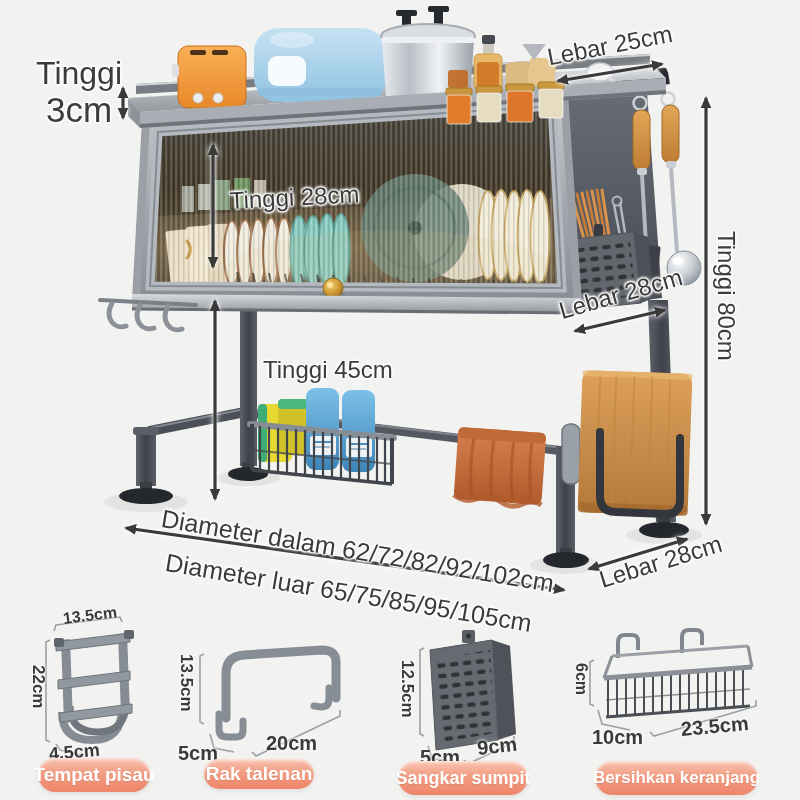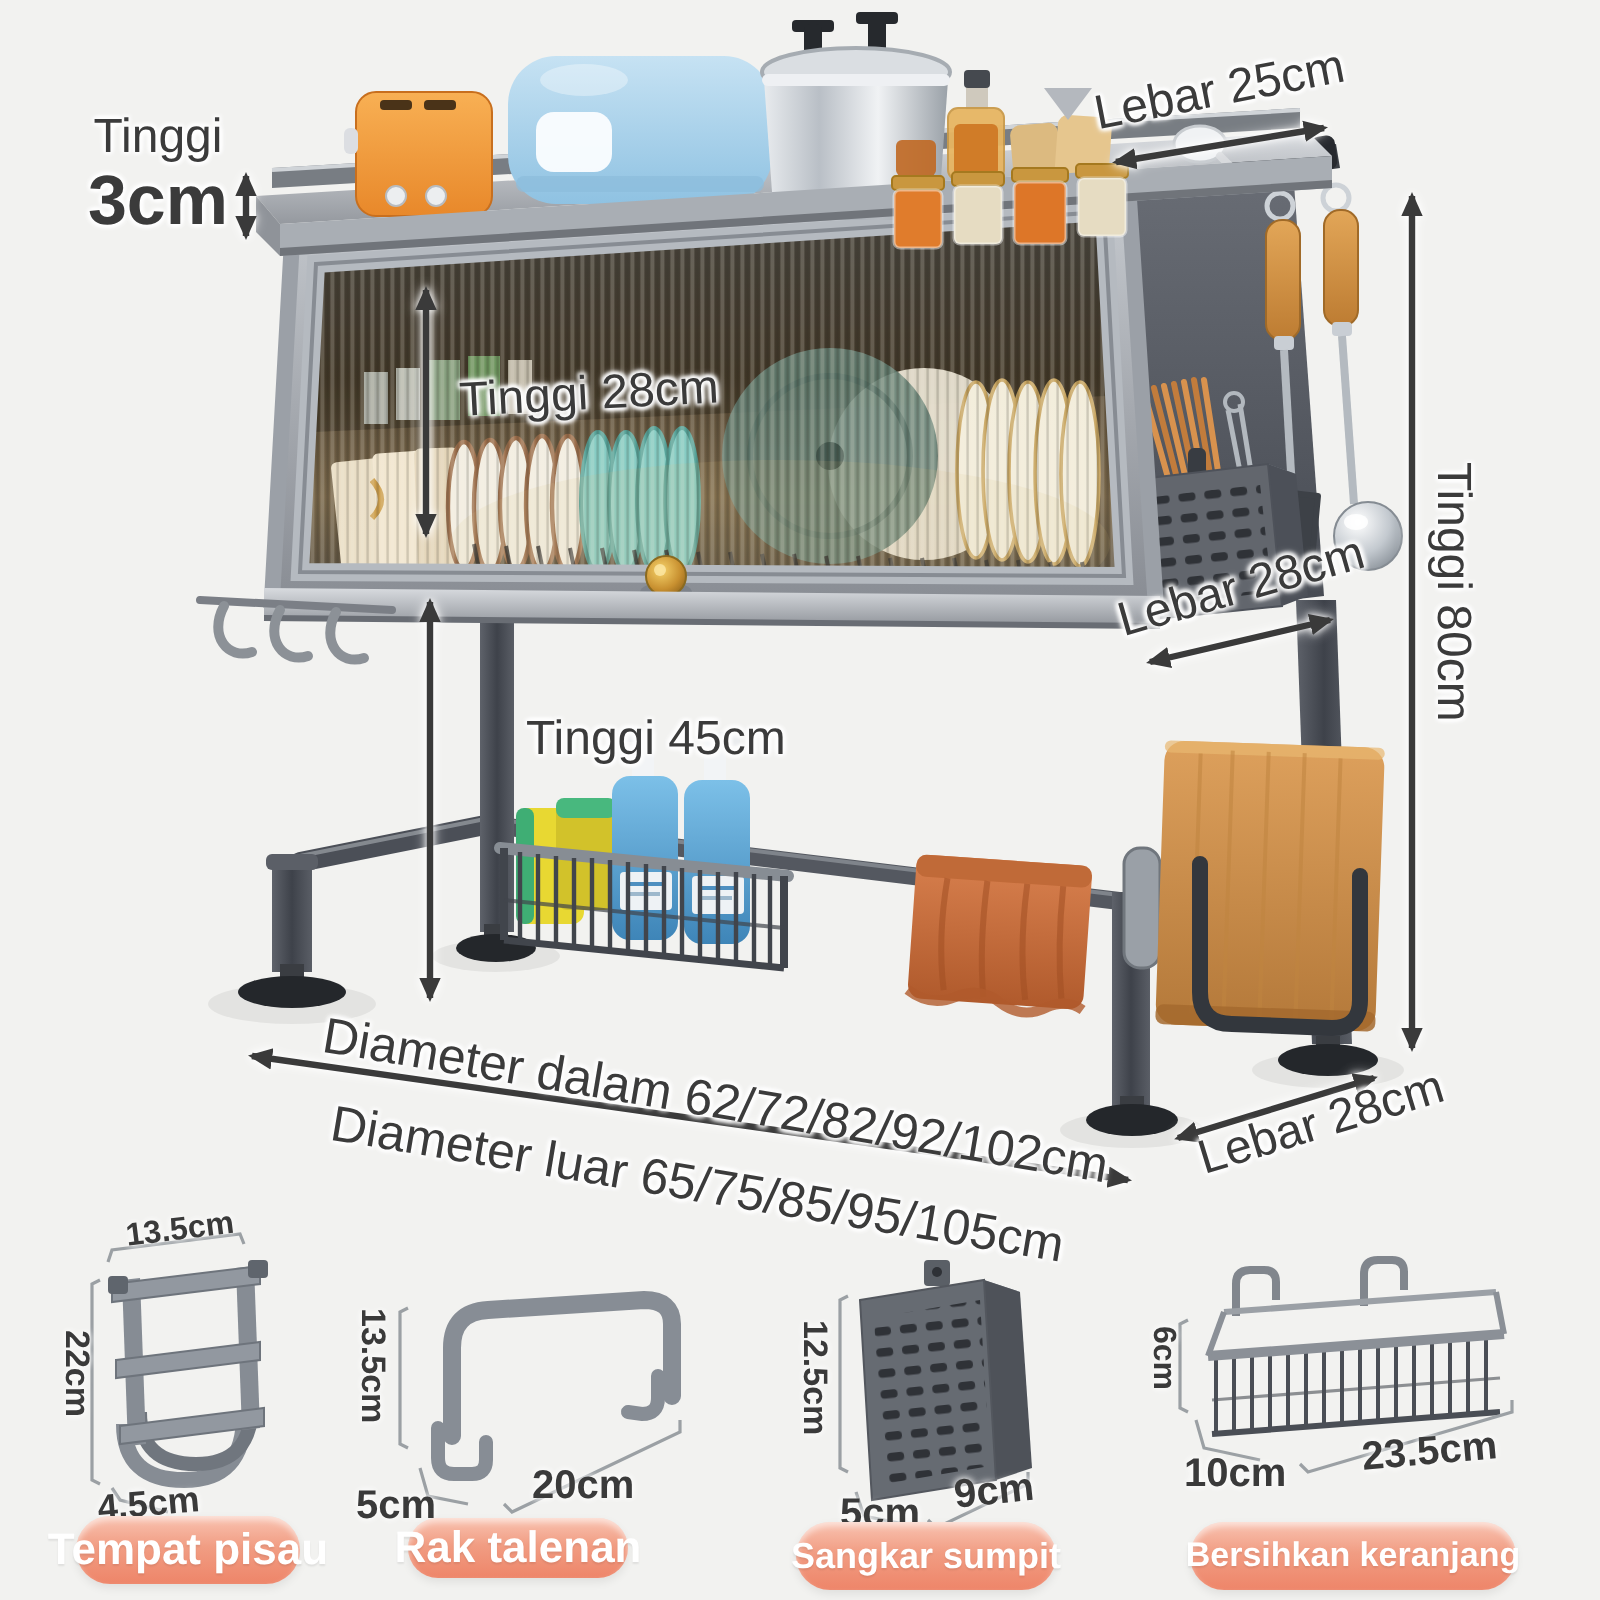--- a/index.html
+++ b/index.html
@@ -8,30 +8,30 @@
     overflow:hidden;font-family:"Liberation Sans",sans-serif;
   }
   .scene{position:absolute;left:0;top:0;}
   .dim{
     position:absolute;color:#3b3b3b;font-weight:500;white-space:nowrap;
     transform-origin:left top;letter-spacing:0;
     text-shadow:0 0 3px #fff,0 0 5px #fff,1px 1px 2px #fff,-1px -1px 2px #fff,1px -1px 2px #fff,-1px 1px 2px #fff;
   }
   .vtext{writing-mode:vertical-rl;}
   .t3{left:30px;top:56px;width:98px;text-align:center;line-height:1.08;}
-  .t3 .l1{font-size:24px;display:block;}
-  .t3 .l2{font-size:35px;display:block;font-weight:bold;}
+  .t3 .l1{font-size:32px;display:block;}
+  .t3 .l2{font-size:35px;display:block;}
   .acc-dim{
     position:absolute;color:#3a3a3a;font-weight:700;font-size:17px;white-space:nowrap;
     transform-origin:left top;
     text-shadow:0 0 3px rgba(255,255,255,.95),0 0 5px rgba(255,255,255,.8);
   }
   .pill{
     position:absolute;display:flex;align-items:center;justify-content:center;
-    border-radius:999px;color:#fff;font-weight:600;font-size:22px;white-space:nowrap;
+    border-radius:999px;color:#fff;font-weight:600;font-size:19px;white-space:nowrap;
     background:linear-gradient(180deg,#f9c3b1 0%,#f19d83 45%,#ee8569 100%);
     box-shadow:inset 0 2px 3px rgba(255,255,255,.55), 0 2px 5px rgba(0,0,0,.08);
     text-shadow:0 1px 1px rgba(0,0,0,.08);
   }
   .arrows{filter:drop-shadow(0 0 1.5px rgba(255,255,255,.95)) drop-shadow(0 0 3px rgba(255,255,255,.7));}
 </style>
 </head>
 <body>
 
 <div class="stage">

